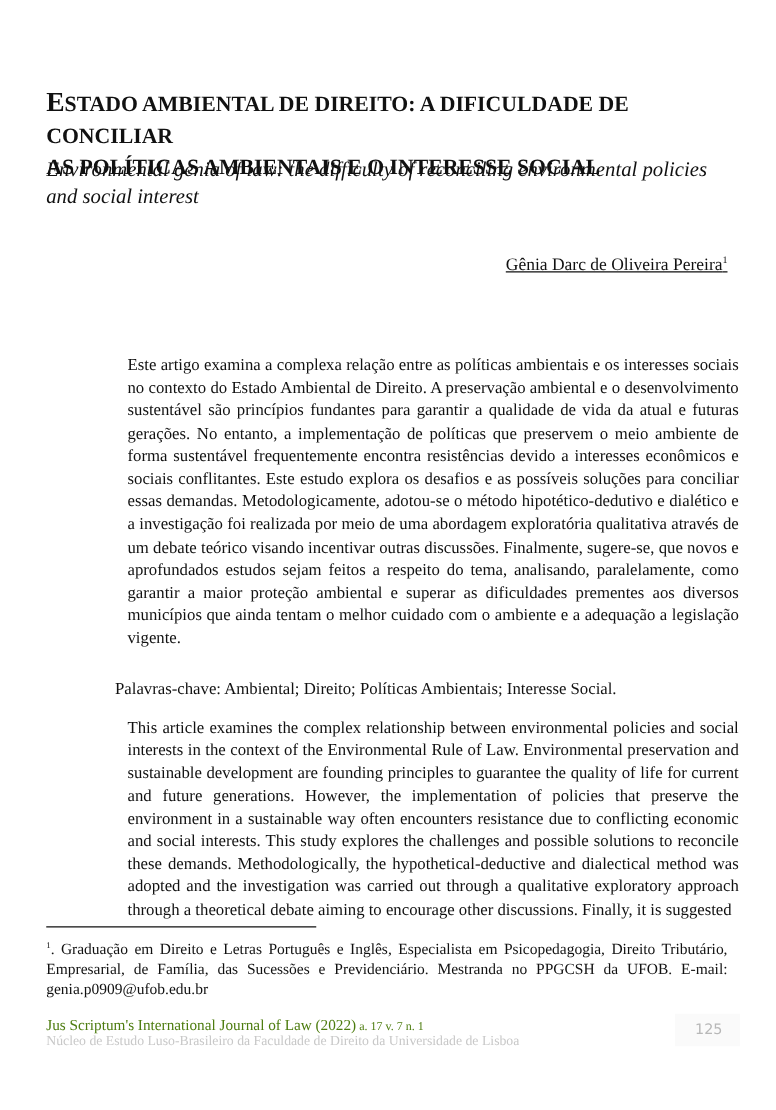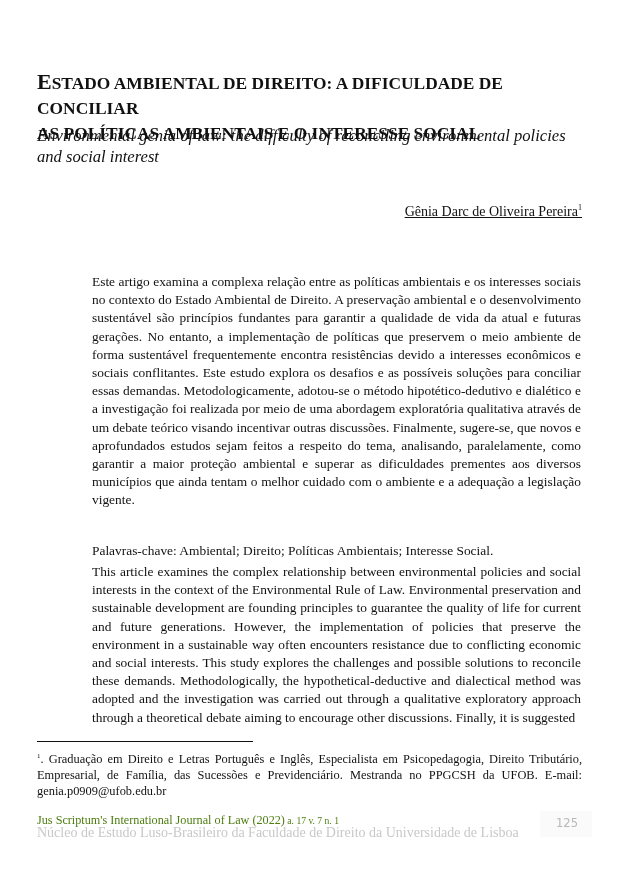--- a/index.html
+++ b/index.html
@@ -17,21 +17,21 @@
       position: absolute; left: 37px; top: 125px; width: 550px;
       font-style: italic; font-size: 16.6px; line-height: 21px; margin: 0;
     }
     .author {
       position: absolute; right: 39px; top: 199px;
       font-size: 14px; line-height: 18px; text-decoration: underline;
     }
     .author sup { font-size: 8px; vertical-align: 6px; }
     .abstract {
       position: absolute; left: 92px; width: 489px;
-      font-size: 13.4px; line-height: 18.2px; text-align: justify; margin: 0;
+      font-size: 13.4px; line-height: 18.2px; text-align: justify; margin: 10px;
     }
     #abstract-pt { top: 273px; }
     .keywords {
       position: absolute; left: 92px; top: 542px; width: 489px;
       font-size: 13.4px; line-height: 18px; margin: 0;
     }
     #abstract-en { top: 563px; }
     .footnote-rule {
       position: absolute; left: 37px; top: 741px; width: 216px; height: 1px;
       background: #111;
@@ -40,21 +40,21 @@
       position: absolute; left: 37px; top: 748px; width: 545px;
       font-size: 12.4px; line-height: 16px; text-align: justify; margin: 0;
     }
     .footnote sup { font-size: 7px; vertical-align: 5px; }
     .journal {
       position: absolute; left: 37px; top: 813px; font-size: 12.2px;
       line-height: 14px; color: #4d7c0f; white-space: nowrap;
     }
     .journal .small { font-size: 9.6px; }
     .institute {
-      position: absolute; left: 37px; top: 828px; font-size: 14px;
+      position: absolute; left: 37px; top: 828px; font-size: 11px;
       line-height: 10px; color: #c8c8c8; white-space: nowrap;
     }
     .page-box {
       position: absolute; left: 540px; top: 811px; width: 52px; height: 26px;
       background: #fafafa;
     }
     .page-number {
       position: absolute; left: 556px; top: 816px;
       font-family: "DejaVu Sans", "Liberation Sans", sans-serif;
       font-size: 11.5px; line-height: 14px; color: #b8b8b8;

